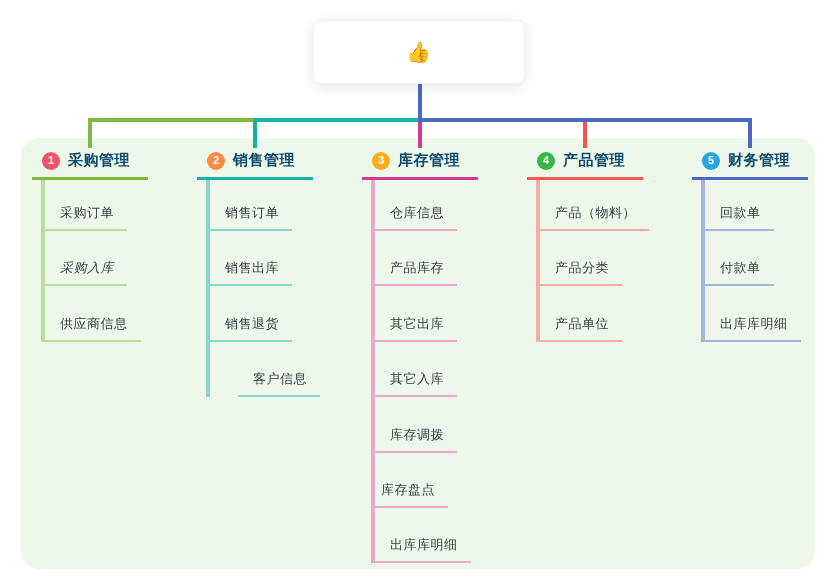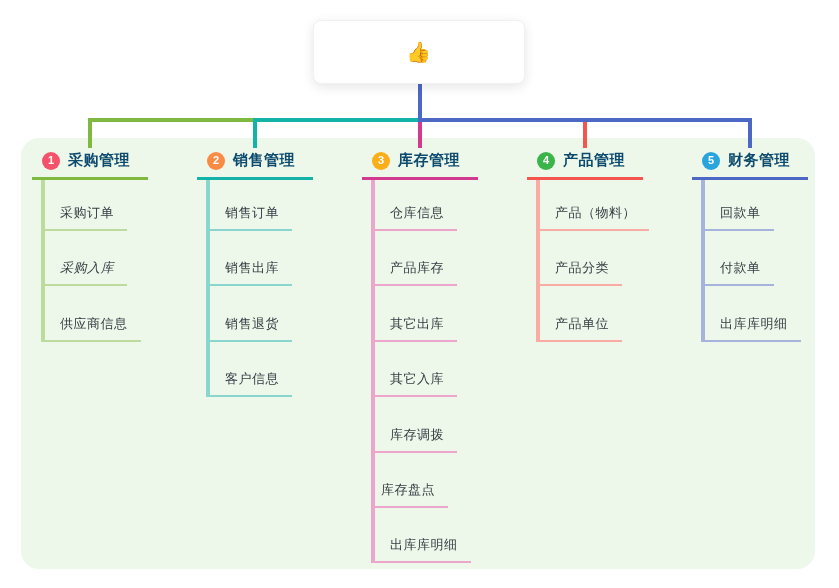--- a/index.html
+++ b/index.html
@@ -76,21 +76,21 @@
           <div class="child">
             <span class="child-label" style="border-bottom-color: rgb(138, 214, 207);">销售订单</span>
           </div>
           <div class="child">
             <span class="child-label" style="border-bottom-color: rgb(138, 214, 207);">销售出库</span>
           </div>
           <div class="child">
             <span class="child-label" style="border-bottom-color: rgb(138, 214, 207);">销售退货</span>
           </div>
           <div class="child">
-            <span class="child-label" style="border-bottom-color: rgb(138, 214, 207);">客户信息</span>
+            <span class="child-label" style="border-bottom-color: rgb(138, 214, 207); margin-left: 28px;">客户信息</span>
           </div>
         </div>
       </div>
       <div class="branch" style="left: 362px;">
         <div class="branch-header" style="border-bottom-color: rgb(210, 58, 144);">
           <span class="badge" style="background: rgb(251, 174, 23);">3</span>
           <span class="branch-title">库存管理</span>
         </div>
         <div class="branch-children" style="border-left-color: rgb(237, 166, 203);">
           <div class="child">

